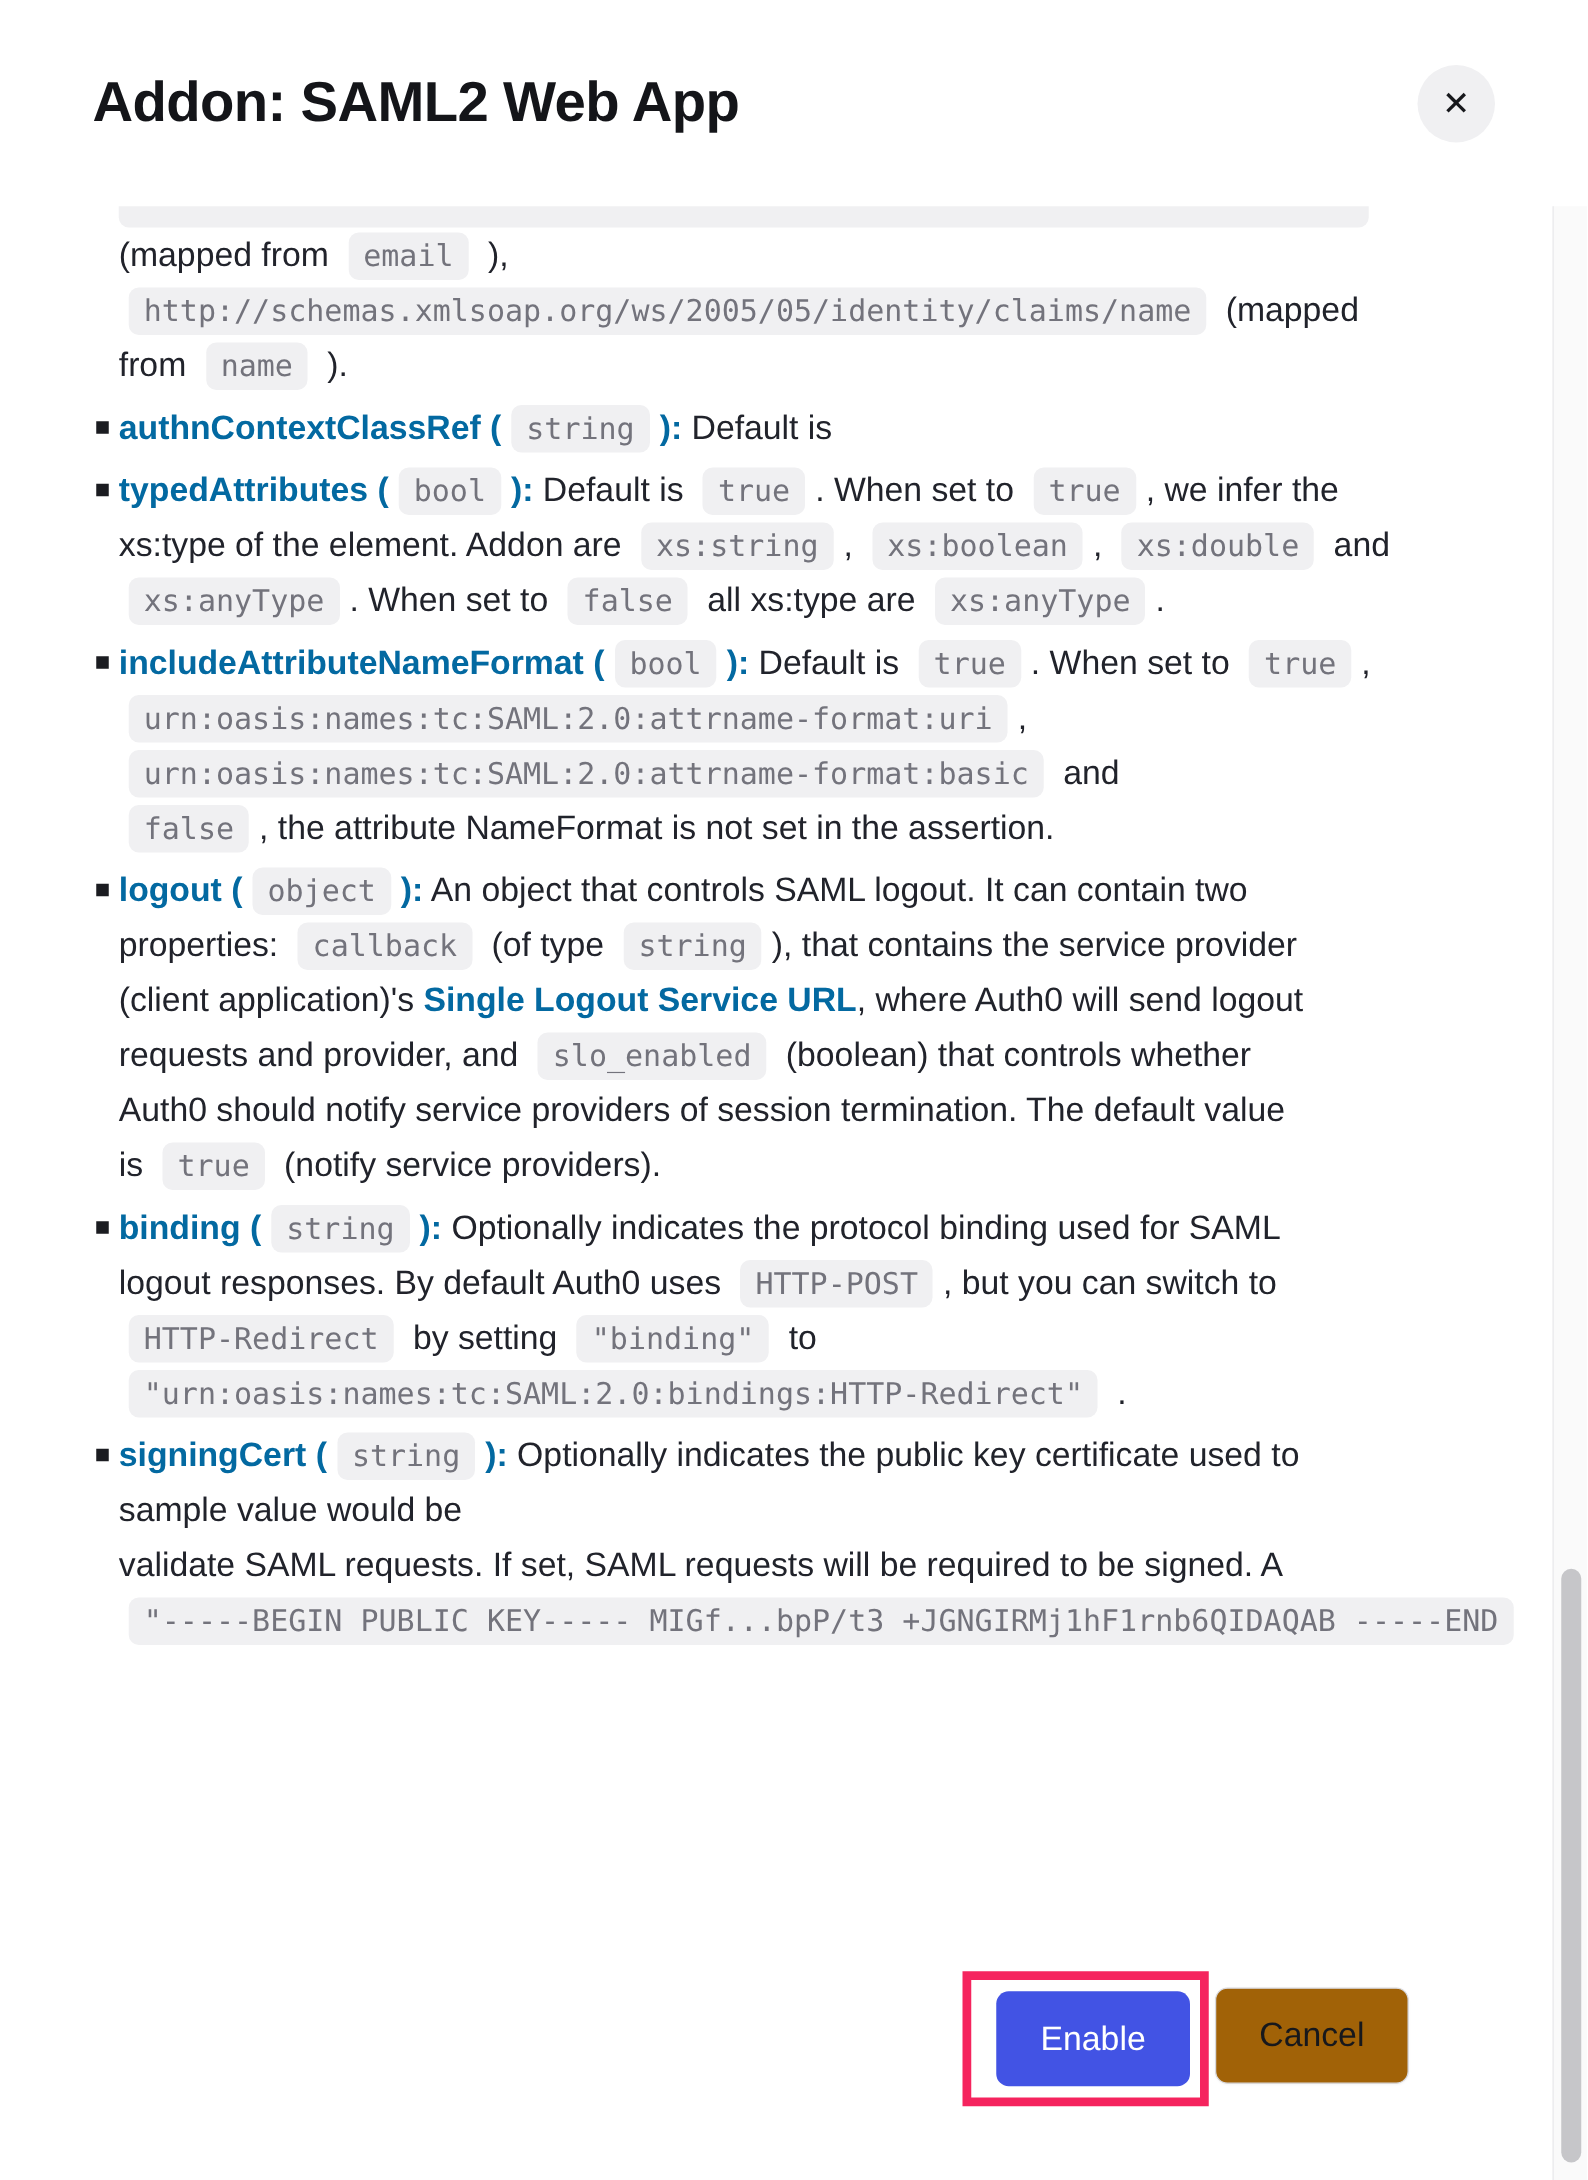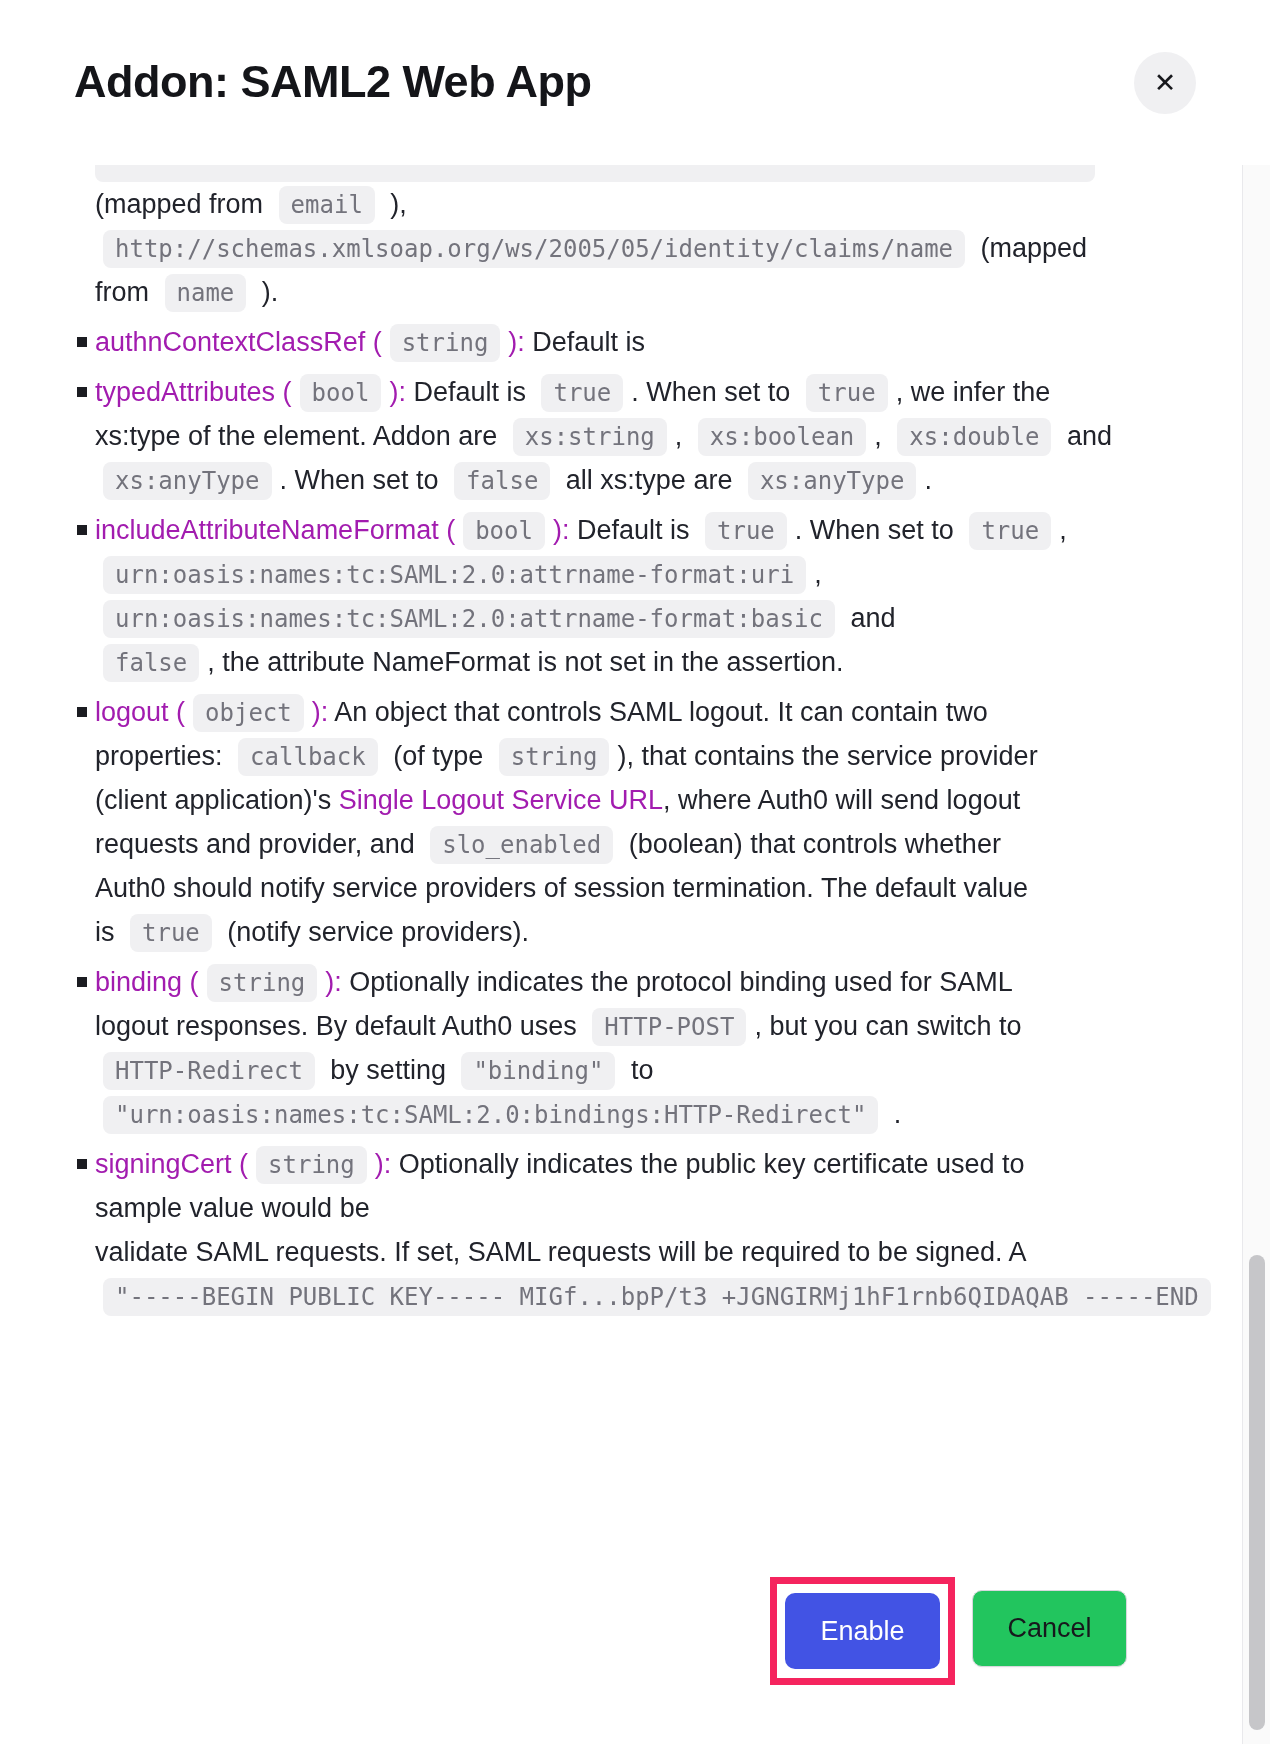--- a/index.html
+++ b/index.html
@@ -12,34 +12,34 @@
   #close-btn{position:absolute;left:1134px;top:52px;width:62px;height:62px;border-radius:50%;
              background:#f0f0f2;border:none;display:flex;align-items:center;justify-content:center;
              cursor:pointer;padding:0;}
   #close-btn span{font-size:27px;color:#17181c;line-height:1;}
 
   
   #modal-body{position:absolute;left:0;top:165px;width:1242px;height:1579px;overflow:hidden;}
   .line{position:relative;height:44px;line-height:44px;white-space:nowrap;
         padding-left:95px;font-size:27px;color:#21232b;}
   .line.gap{margin-top:6px;}
-  .run-b{font-weight:400;color:#a21caf;}
+  .run-b{font-weight:700;color:#0369a1;}
   .bullet-marker{position:absolute;left:77px;top:17px;width:10px;height:10px;background:#1b1c21;}
   .chip{font-family:"DejaVu Sans Mono",monospace;font-size:24px;color:#73737c;
         background:#f0f0f2;border-radius:8px;padding:5px 12px;margin:0 8px;}
   .chip-clipped{display:block;margin-left:95px;margin-top:-21px;width:1000px;height:38px;
         background:#f0f0f2;border-radius:8px;}
 
   
   #enable-highlight{position:absolute;left:770px;top:1577px;border:7px solid #f5245e;
         padding:9px 8px;background:#ffffff;}
   #enable-btn{display:block;width:155px;height:76px;background:#4253e4;color:#ffffff;
         border:none;border-radius:10px;font-family:"Liberation Sans",sans-serif;
-        font-size:27px;font-weight:500;cursor:pointer;}
-  #cancel-btn{position:absolute;left:972px;top:1590px;width:155px;height:77px;background:#22c55e;
+        font-size:27px;font-weight:500;cursor:pointer;margin-left:12px;}
+  #cancel-btn{position:absolute;left:972px;top:1590px;width:155px;height:77px;background:#a16207;
         color:#17181c;border:1px solid #d8d8dd;border-radius:10px;
         font-family:"Liberation Sans",sans-serif;font-size:27px;font-weight:500;cursor:pointer;
         box-shadow:0 1px 2px rgba(0,0,0,0.04);}
 
   
   #scrollbar-track{position:absolute;left:1242px;top:165px;width:28px;height:1579px;
         background:#fafafa;border-left:1px solid #e9e9ec;box-sizing:border-box;}
   #scrollbar-thumb{position:absolute;left:6px;top:1090px;width:16px;height:475px;
         border-radius:8px;background:#c6c6c9;}
 </style>

